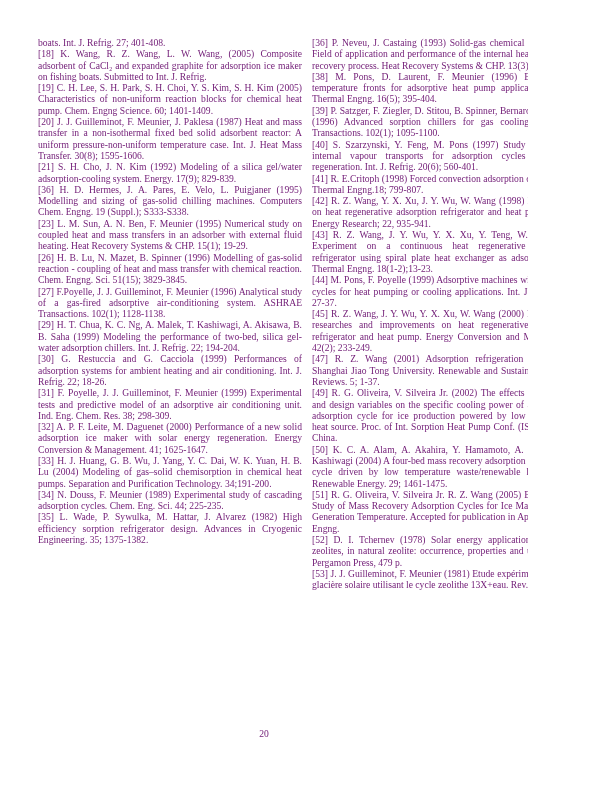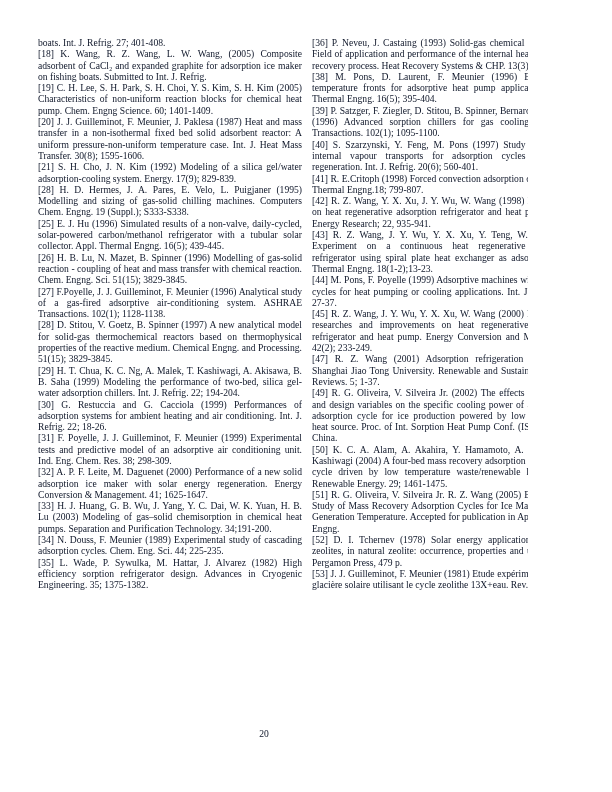--- a/index.html
+++ b/index.html
@@ -2,21 +2,21 @@
 <html><head>
 <meta charset="utf-8">
 <style>
   html, body { margin: 0; padding: 0; background: #ffffff; }
   .page {
     position: relative;
     width: 528px;
     height: 792px;
     background: #ffffff;
     font-family: "Liberation Serif", serif;
-    color: #0f172a;
+    color: #701a75;
     overflow: hidden;
     box-sizing: border-box;
   }
   .cols {
     display: flex;
     padding: 37px 37px 0 38px;
     gap: 10px;
     box-sizing: border-box;
   }
   .col {
@@ -46,30 +46,29 @@
 <body>
 
 <div class="page">
   <div class="cols">
     <div class="col">
       <p class="ref">boats. Int. J. Refrig. 27; 401-408.</p>
       <p class="ref">[18] K. Wang, R. Z. Wang, L. W. Wang, (2005) Composite adsorbent of CaCl₂ and expanded graphite for adsorption ice maker on fishing boats. Submitted to Int. J. Refrig.</p>
       <p class="ref">[19] C. H. Lee, S. H. Park, S. H. Choi, Y. S. Kim, S. H. Kim (2005) Characteristics of non-uniform reaction blocks for chemical heat pump. Chem. Engng Science. 60; 1401-1409.</p>
       <p class="ref">[20] J. J. Guilleminot, F. Meunier, J. Paklesa (1987) Heat and mass transfer in a non-isothermal fixed bed solid adsorbent reactor: A uniform pressure-non-uniform temperature case. Int. J. Heat Mass Transfer. 30(8); 1595-1606.</p>
       <p class="ref">[21] S. H. Cho, J. N. Kim (1992) Modeling of a silica gel/water adsorption-cooling system. Energy. 17(9); 829-839.</p>
-      <p class="ref">[28] H. D. Hermes, J. A. Pares, E. Velo, L. Puigjaner (1995) Modelling and sizing of gas-solid chilling machines. Computers Chem. Engng. 19 (Suppl.); S333-S338.</p>
-      <p class="ref">[25] E. J. Hu (1996) Simulated results of a non-valve, daily-cycled, solar-powered carbon/methanol refrigerator with a tubular solar collector. Appl. Thermal Engng. 16(5); 439-445.</p>
+      <p class="ref">[36] H. D. Hermes, J. A. Pares, E. Velo, L. Puigjaner (1995) Modelling and sizing of gas-solid chilling machines. Computers Chem. Engng. 19 (Suppl.); S333-S338.</p>
+      <p class="ref">[23] L. M. Sun, A. N. Ben, F. Meunier (1995) Numerical study on coupled heat and mass transfers in an adsorber with external fluid heating. Heat Recovery Systems &amp; CHP. 15(1); 19-29.</p>
       <p class="ref">[26] H. B. Lu, N. Mazet, B. Spinner (1996) Modelling of gas-solid reaction - coupling of heat and mass transfer with chemical reaction. Chem. Engng. Sci. 51(15); 3829-3845.</p>
       <p class="ref">[27] F.Poyelle, J. J. Guilleminot, F. Meunier (1996) Analytical study of a gas-fired adsorptive air-conditioning system. ASHRAE Transactions. 102(1); 1128-1138.</p>
-      <p class="ref">[28] D. Stitou, V. Goetz, B. Spinner (1997) A new analytical model for solid-gas thermochemical reactors based on thermophysical properties of the reactive medium. Chemical Engng. and Processing. 51(15); 3829-3845.</p>
       <p class="ref">[29] H. T. Chua, K. C. Ng, A. Malek, T. Kashiwagi, A. Akisawa, B. B. Saha (1999) Modeling the performance of two-bed, silica gel-water adsorption chillers. Int. J. Refrig. 22; 194-204.</p>
       <p class="ref">[30] G. Restuccia and G. Cacciola (1999) Performances of adsorption systems for ambient heating and air conditioning. Int. J. Refrig. 22; 18-26.</p>
       <p class="ref">[31] F. Poyelle, J. J. Guilleminot, F. Meunier (1999) Experimental tests and predictive model of an adsorptive air conditioning unit. Ind. Eng. Chem. Res. 38; 298-309.</p>
       <p class="ref">[32] A. P. F. Leite, M. Daguenet (2000) Performance of a new solid adsorption ice maker with solar energy regeneration. Energy Conversion &amp; Management. 41; 1625-1647.</p>
-      <p class="ref">[33] H. J. Huang, G. B. Wu, J. Yang, Y. C. Dai, W. K. Yuan, H. B. Lu (2003) Modeling of gas–solid chemisorption in chemical heat pumps. Separation and Purification Technology. 34;191-200.</p>
+      <p class="ref">[33] H. J. Huang, G. B. Wu, J. Yang, Y. C. Dai, W. K. Yuan, H. B. Lu (2004) Modeling of gas–solid chemisorption in chemical heat pumps. Separation and Purification Technology. 34;191-200.</p>
       <p class="ref">[34] N. Douss, F. Meunier (1989) Experimental study of cascading adsorption cycles. Chem. Eng. Sci. 44; 225-235.</p>
       <p class="ref">[35] L. Wade, P. Sywulka, M. Hattar, J. Alvarez (1982) High efficiency sorption refrigerator design. Advances in Cryogenic Engineering. 35; 1375-1382.</p>
     </div>
     <div class="col">
       <p class="ref">[36] P. Neveu, J. Castaing (1993) Solid-gas chemical heat pumps: Field of application and performance of the internal heat of reaction recovery process. Heat Recovery Systems &amp; CHP. 13(3); 233-251.</p>
       <p class="ref">[38] M. Pons, D. Laurent, F. Meunier (1996) Experimental temperature fronts for adsorptive heat pump applications. Appl. Thermal Engng. 16(5); 395-404.</p>
       <p class="ref">[39] P. Satzger, F. Ziegler, D. Stitou, B. Spinner, Bernard; G. Alefeld (1996) Advanced sorption chillers for gas cooling. ASHRAE Transactions. 102(1); 1095-1100.</p>
       <p class="ref">[40] S. Szarzynski, Y. Feng, M. Pons (1997) Study of different internal vapour transports for adsorption cycles with heat regeneration. Int. J. Refrig. 20(6); 560-401.</p>
       <p class="ref">[41] R. E.Critoph (1998) Forced convection adsorption cycles. Appl. Thermal Engng.18; 799-807.</p>
       <p class="ref">[42] R. Z. Wang, Y. X. Xu, J. Y. Wu, W. Wang (1998) Experiments on heat regenerative adsorption refrigerator and heat pump. Int. J. Energy Research; 22, 935-941.</p>

